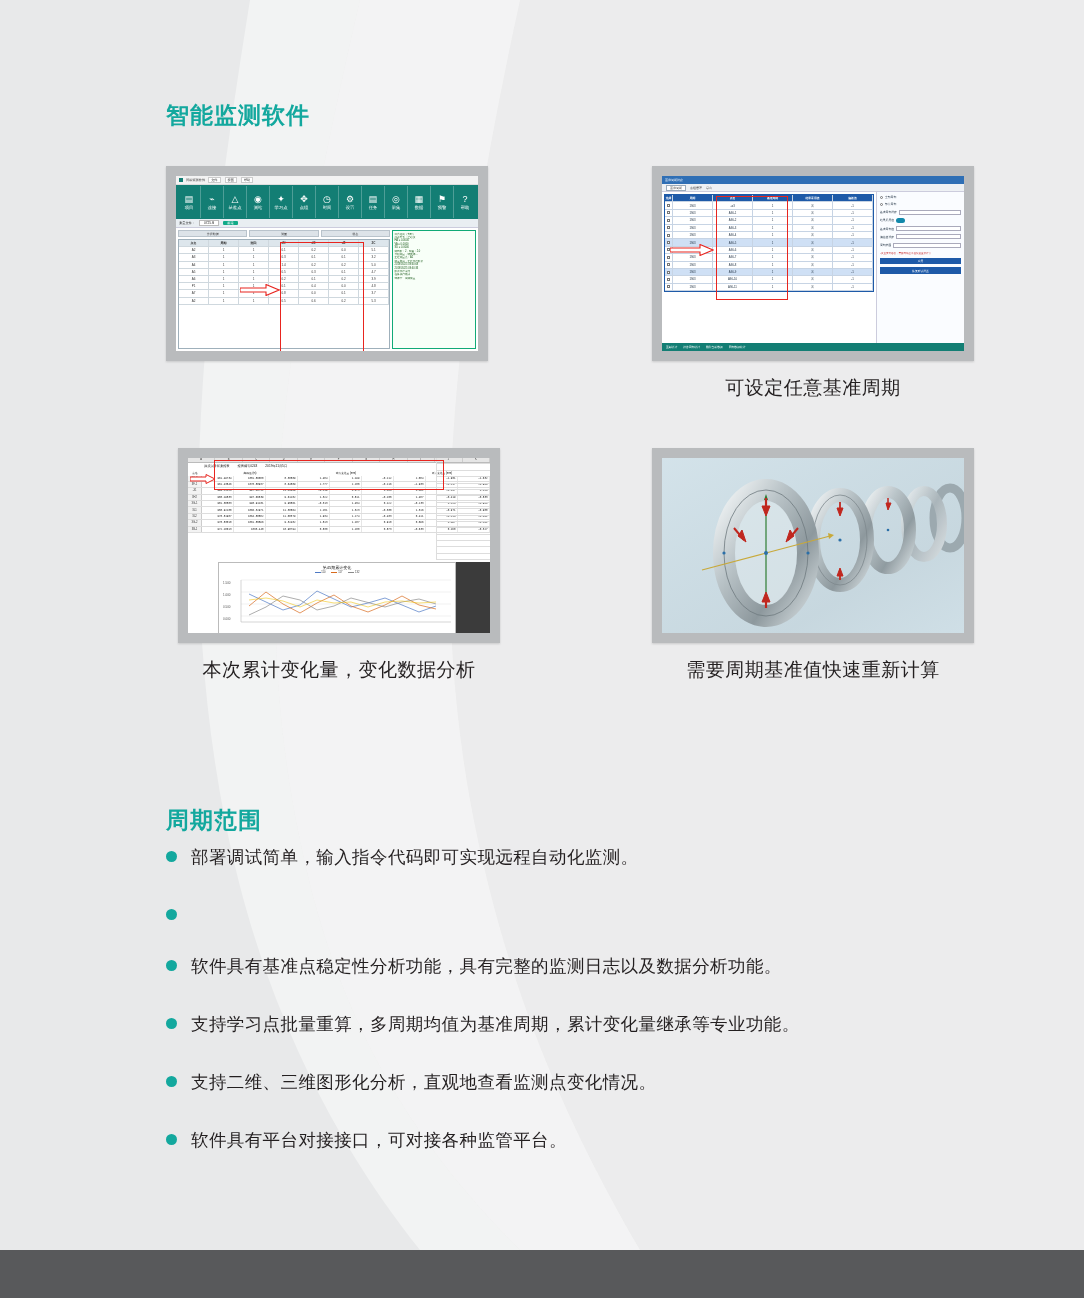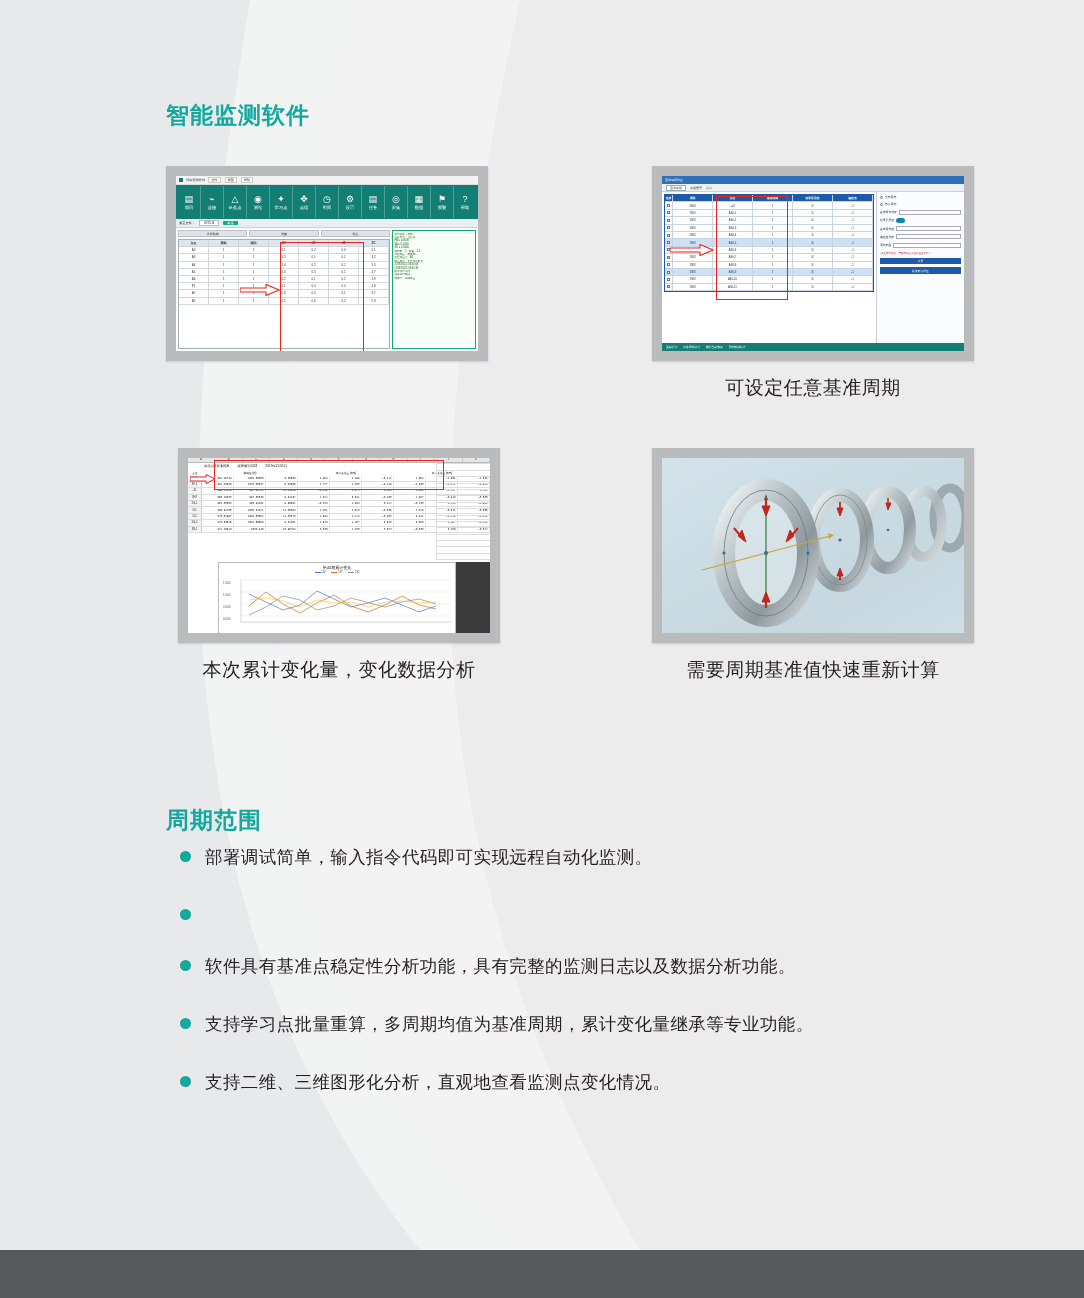--- a/index.html
+++ b/index.html
@@ -161,21 +161,21 @@
   .w3-dark { position:absolute; right:0; top:104px; width:54px; height:82px; background:#3b3b3b; }
   .w3-sidecells { position:absolute; right:0; top:0; width:54px; height:104px; }
   .w3-sidecells .sr { height:6.4px; border-bottom:0.4px solid #ddd; border-left:0.4px solid #ddd; }
 
   
   #card4 { left: 652px; top: 448px; }
   #card4 .shot-frame { width: 322px; height: 195px; }
   .w4 { width:100%; height:100%; position:relative; background: linear-gradient(135deg,#dfe9ef 0%, #cfe0e8 45%, #bcd3dd 100%); overflow:hidden;}
 
   
-  .feat-list { position: absolute; left: 180px; top: 845px; width: 760px; }
+  .feat-list { position: absolute; left: 166px; top: 845px; width: 760px; }
   .feat-item { display: flex; align-items: flex-start; margin-bottom: 34px; }
   .feat-dot {
     width: 11px; height: 11px; border-radius: 50%;
     background: #13a89e; margin-top: 6px; margin-right: 14px; flex: 0 0 auto;
   }
   .feat-text { font-size: 17.5px; color: #231f20; line-height: 24px; letter-spacing: 0.4px; }
 </style>
 </head>
 <body>
 
@@ -871,15 +871,19 @@
       <span class="feat-text">软件具有基准点稳定性分析功能，具有完整的监测日志以及数据分析功能。</span>
     </div>
     <div class="feat-item">
       <span class="feat-dot"></span>
       <span class="feat-text">支持学习点批量重算，多周期均值为基准周期，累计变化量继承等专业功能。</span>
     </div>
     <div class="feat-item">
       <span class="feat-dot"></span>
       <span class="feat-text">支持二维、三维图形化分析，直观地查看监测点变化情况。</span>
     </div>
+    <div class="feat-item">
+      <span class="feat-dot"></span>
+      <span class="feat-text">软件具有平台对接接口，可对接各种监管平台。</span>
+    </div>
   </div>
 
 </div>
 
 </body></html>

